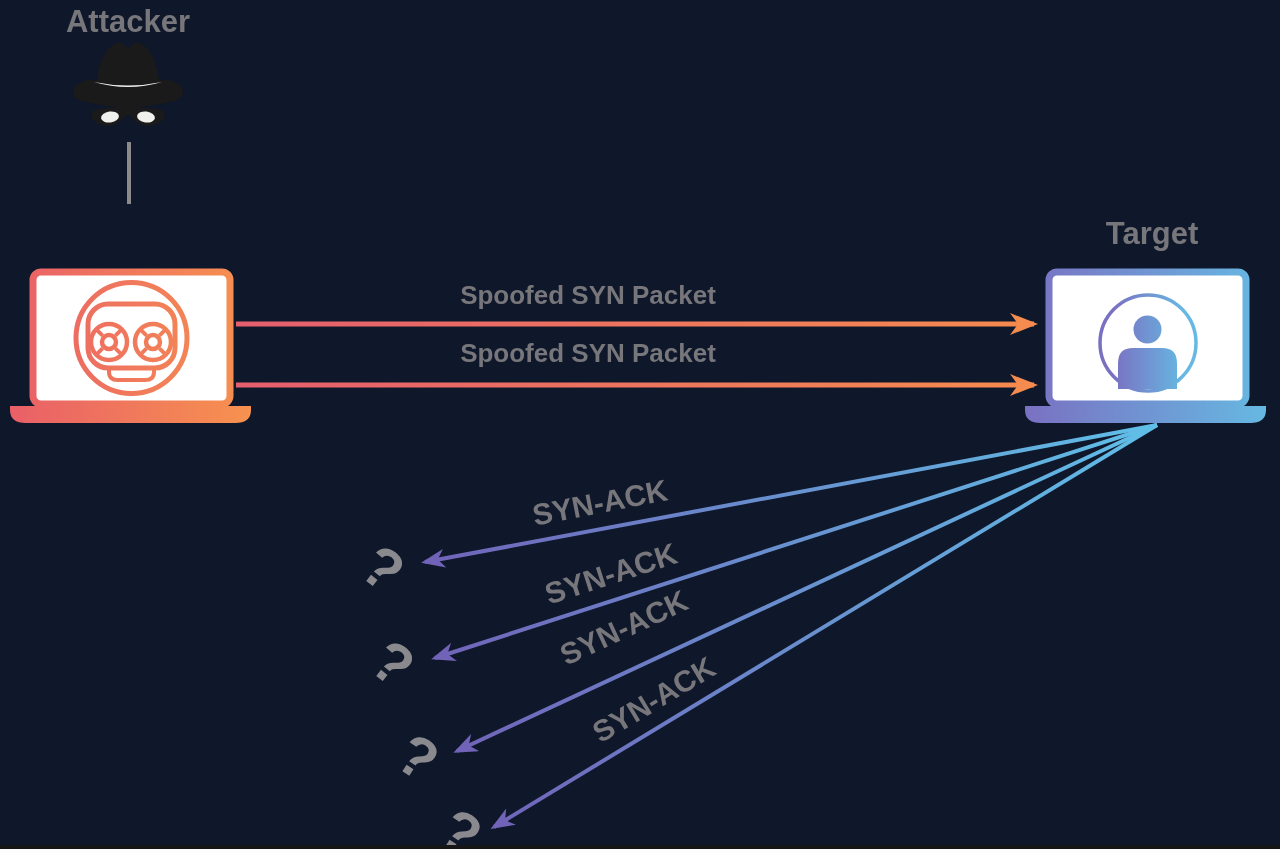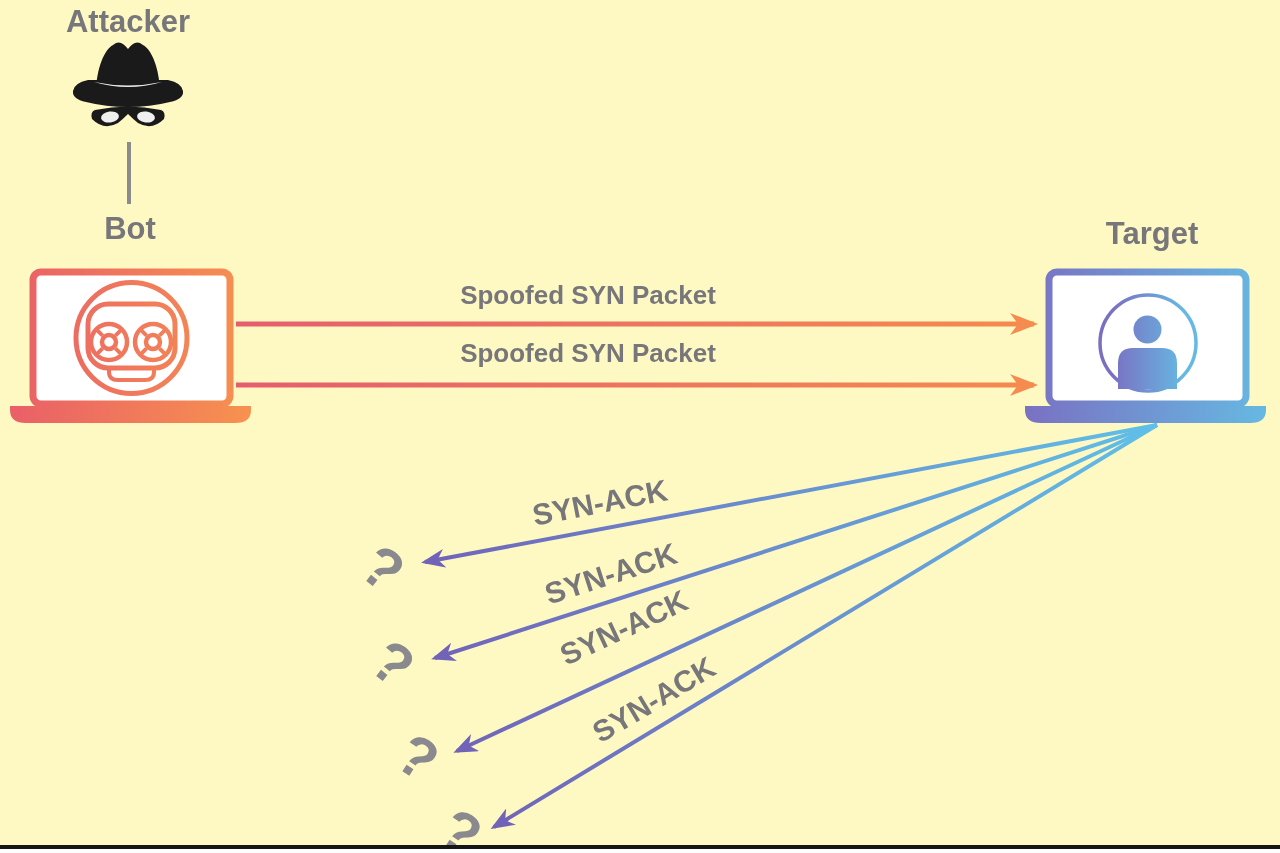--- a/index.html
+++ b/index.html
@@ -1,19 +1,19 @@
 <!DOCTYPE html>
 <html><head>
 <meta charset="utf-8">
 <style>
   html,body{margin:0;padding:0;}
   #canvas{
     position:relative;
     width:1280px;height:853px;
-    background:#fef9c3;
+    background:#0f172a;
     overflow:hidden;
     font-family:"Liberation Sans", sans-serif;
   }
   #diagram-svg{position:absolute;left:0;top:0;z-index:1;}
   .lbl{
     position:absolute;
     z-index:2;
     color:#77767a;
     font-weight:bold;
     text-align:center;
@@ -141,21 +141,20 @@
       <path d="M1025,406 H1266 V410 Q1266,423 1250,423 H1041 Q1025,423 1025,410 Z" fill="url(#targetGrad)"></path>
       <g>
         <circle cx="1148" cy="343" r="48" fill="#ffffff" stroke="url(#personGrad)" stroke-width="3.5"></circle>
         <circle cx="1147.5" cy="329.5" r="14" fill="url(#personGrad)"></circle>
         <path d="M1118,389 v-26 q0,-15 15,-15 h29 q15,0 15,15 v26 Z" fill="url(#personGrad)"></path>
       </g>
     </g>
   </svg>
 
   <div class="lbl node-lbl" id="attacker-label">Attacker</div>
-  <div class="lbl node-lbl" id="bot-label">Bot</div>
   <div class="lbl node-lbl" id="target-label">Target</div>
 
   <div class="lbl pkt-lbl" id="pkt1">Spoofed SYN Packet</div>
   <div class="lbl pkt-lbl" id="pkt2">Spoofed SYN Packet</div>
 
   <div class="lbl ack-lbl" id="ack1">SYN-ACK</div>
   <div class="lbl ack-lbl" id="ack2">SYN-ACK</div>
   <div class="lbl ack-lbl" id="ack3">SYN-ACK</div>
   <div class="lbl ack-lbl" id="ack4">SYN-ACK</div>
 

